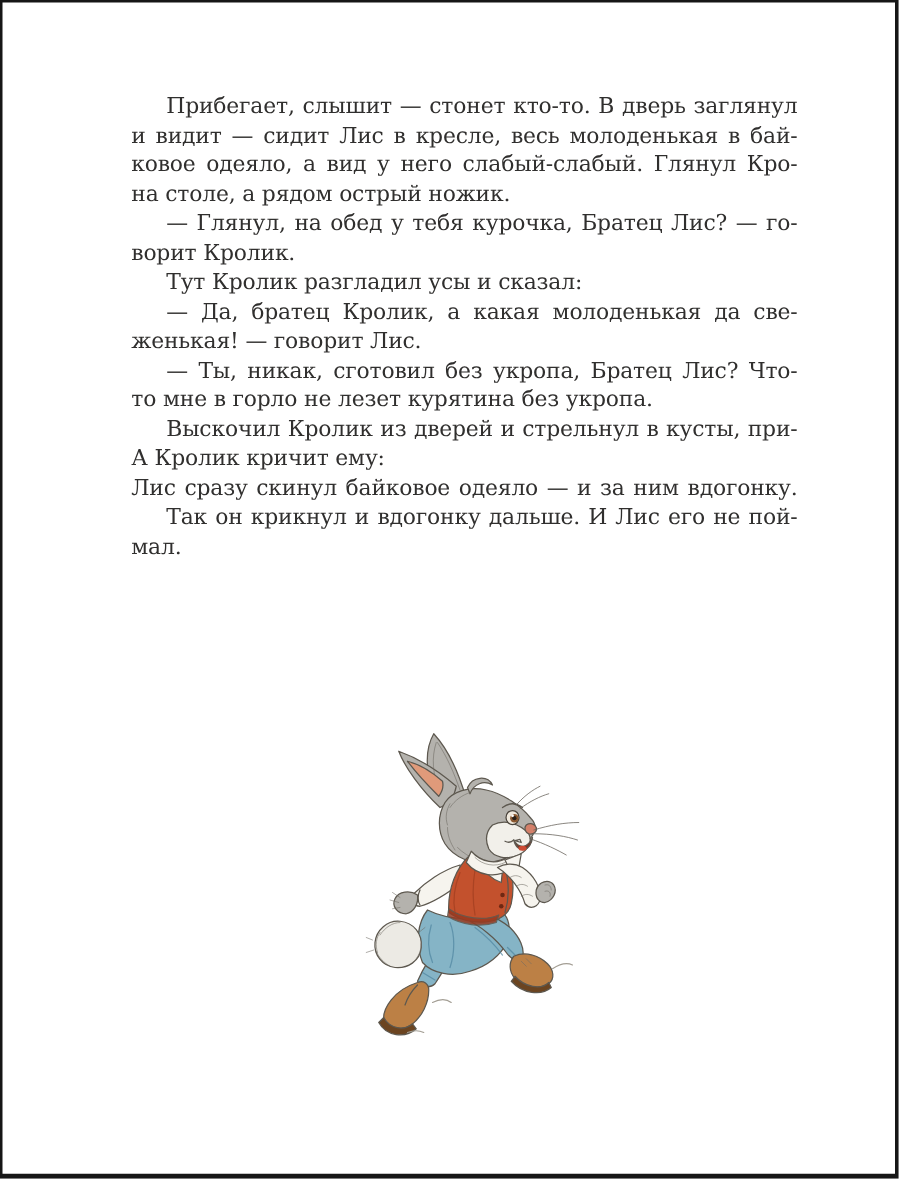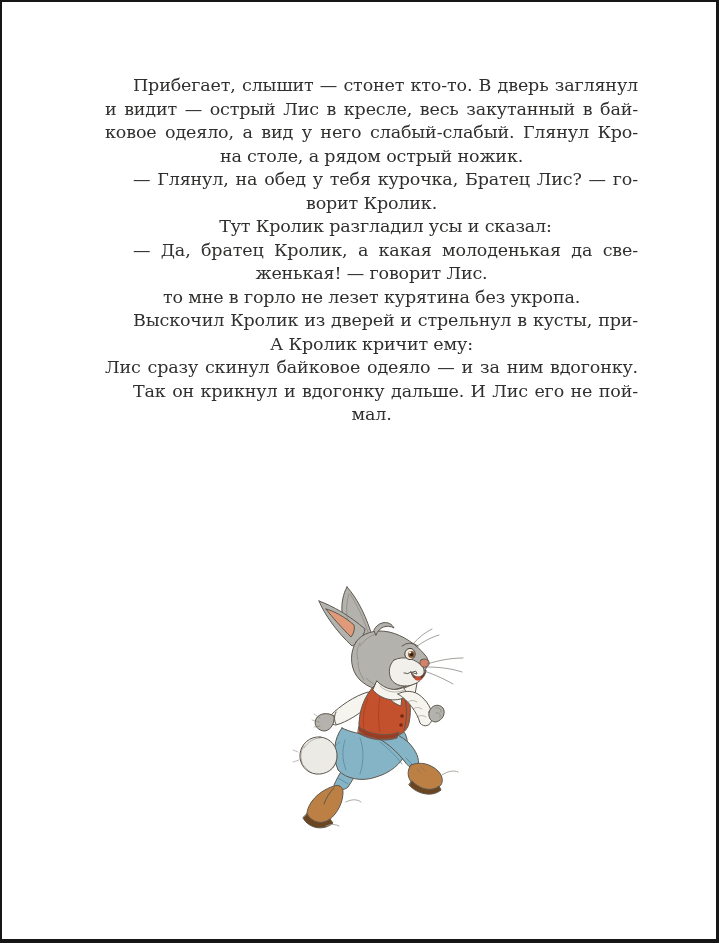--- a/index.html
+++ b/index.html
@@ -30,21 +30,21 @@
   .story {
     position: absolute;
     left: 105px;
     top: 74px;
     width: 533px;
     font-size: 17.5px;
     line-height: 23.5px;
     letter-spacing: -0.15px;
     color: #302f2e;
   }
-  .line { text-align: center; }
+  .line { text-align: left; }
   .line.fill { text-align: justify; text-align-last: justify; }
   .line.first { text-indent: 28px; }
 
   .illustration {
     position: absolute;
     left: 290px;
     top: 580px;
   }
   .illustration path { stroke: #5d584f; stroke-width: 1; stroke-linejoin: round; stroke-linecap: round; }
   .illustration .hair  { stroke: #6e6962; stroke-width: 0.8; opacity: 0.55; fill: none; }
@@ -55,36 +55,37 @@
 </style>
 </head>
 <body>
 
 <div class="page">
   <div class="page-frame"></div>
 
   <div class="story">
       <div>
         <div class="line first fill">Прибегает, слышит — стонет кто-то. В дверь заглянул</div>
-        <div class="line fill">и видит — острый Лис в кресле, весь закутанный в бай-</div>
+        <div class="line fill">и видит — сидит Лис в кресле, весь молоденькая в бай-</div>
         <div class="line fill">ковое одеяло, а вид у него слабый-слабый. Глянул Кро-</div>
         <div class="line">на столе, а рядом острый ножик.</div>
       </div>
       <div>
         <div class="line first fill">— Глянул, на обед у тебя курочка, Братец Лис? — го-</div>
         <div class="line">ворит Кролик.</div>
       </div>
       <div>
         <div class="line first">Тут Кролик разгладил усы и сказал:</div>
       </div>
       <div>
         <div class="line first fill">— Да, братец Кролик, а какая молоденькая да све-</div>
         <div class="line">женькая! — говорит Лис.</div>
       </div>
       <div>
+        <div class="line first fill">— Ты, никак, сготовил без укропа, Братец Лис? Что-</div>
         <div class="line">то мне в горло не лезет курятина без укропа.</div>
       </div>
       <div>
         <div class="line first fill">Выскочил Кролик из дверей и стрельнул в кусты, при-</div>
         <div class="line">А Кролик кричит ему:</div>
         <div class="line fill">Лис сразу скинул байковое одеяло — и за ним вдогонку.</div>
       </div>
       <div>
         <div class="line first fill">Так он крикнул и вдогонку дальше. И Лис его не пой-</div>
         <div class="line">мал.</div>

